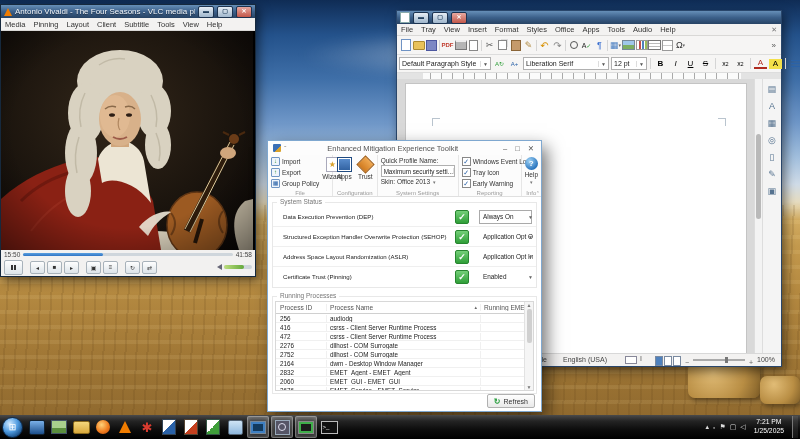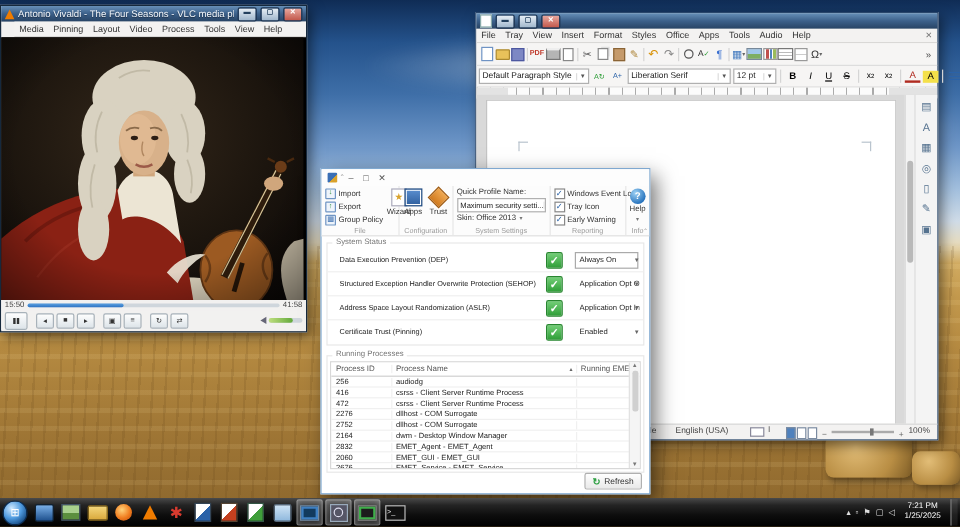--- a/index.html
+++ b/index.html
@@ -24,21 +24,21 @@
     background:linear-gradient(180deg,#668fb8,#3c608a 50%,#274364);color:#f2f6fb;font-size:8px;}
   .tb .t{flex:1;white-space:nowrap;overflow:hidden;text-shadow:0 1px 1px rgba(0,0,0,.5);}
   .wb{width:14px;height:10px;border:1px solid #1c3350;border-radius:2px;
     background:linear-gradient(#e7eef5,#9fb6cc);color:#23405e;font-size:6px;line-height:8px;
     text-align:center;font-weight:bold;}
   .wb.close{background:linear-gradient(#e8a9a0,#c2574a);color:#fff;}
   .menubar{display:flex;align-items:center;background:#f3f2f1;border-bottom:1px solid #d9d8d6;color:#333;}
   .mi{padding:0 4px;white-space:nowrap;}
   
   .vlc{left:0;top:4px;width:254px;height:271px;border:1px solid #16293d;}
-  .vlc .menubar{height:12px;font-size:7.5px;margin-left:11px;}
+  .vlc .menubar{height:12px;font-size:7.5px;}
   .video{position:relative;height:219px;background:#000;overflow:hidden;}
   .vtime{display:flex;align-items:center;height:9px;padding:0 3px;font-size:6.5px;color:#444;background:#f2f1f0;}
   .seek{flex:1;height:3px;margin:0 3px;background:#cfd6dc;border-radius:2px;position:relative;}
   .seekfill{height:3px;background:linear-gradient(#5aa0e0,#2f74c4);border-radius:2px;}
   .vctl{display:flex;align-items:center;height:16px;padding:0 3px;gap:2px;background:#f2f1f0;}
   .cbtn{min-width:13px;height:11px;border:1px solid #a8b2ba;border-radius:2px;
     background:linear-gradient(#fefefe,#dde4e9);font-size:6px;display:flex;align-items:center;
     justify-content:center;color:#333;gap:1px;}
   .pbar{width:2px;height:5px;background:#333;}
   .volt{width:28px;height:4px;background:#cfd6dc;border-radius:2px;position:relative;}
@@ -275,22 +275,22 @@
       <span style="width:0;height:0;border-left:4px solid transparent;border-right:4px solid transparent;border-bottom:8px solid #f07c00;flex:none;"></span>
       <span class="t">Antonio Vivaldi - The Four Seasons - VLC media player</span>
       <span class="wb">▬</span>
       <span class="wb">▢</span>
       <span class="wb close">✕</span>
     </div>
     <div class="menubar">
       <span class="mi">Media</span>
       <span class="mi">Pinning</span>
       <span class="mi">Layout</span>
-      <span class="mi">Video</span>
-      <span class="mi">Process</span>
+      <span class="mi">Client</span>
+      <span class="mi">Subtitle</span>
       <span class="mi">Tools</span>
       <span class="mi">View</span>
       <span class="mi">Help</span>
     </div>
     <div class="video">
       <svg viewBox="0 0 252 219" width="252" height="219" preserveAspectRatio="none">
         <defs>
           <radialGradient id="pbg" cx="45%" cy="38%" r="80%">
             <stop offset="0%" stop-color="#33271a"></stop>
               <stop offset="55%" stop-color="#1c150e"></stop>
@@ -373,20 +373,21 @@
             <span class="volf" style="display: block; width: 72%;"></span>
           </span>
       </span>
     </div>
   </div>
 
   <div class="win emet">
     <div class="etb">
       <span style="width:8px;height:8px;background:linear-gradient(135deg,#3a6fb5 60%,#d9a22c 60%);border-radius:1px;flex:none;"></span>
       <span style="margin-left:3px;color:#888;">ˆ</span>
+      <span style="flex:1;text-align:center;">Enhanced Mitigation Experience Toolkit</span>
       <span style="padding:0 4px;color:#555;">–</span>
       <span style="padding:0 4px;color:#555;">□</span>
       <span style="padding:0 2px 0 4px;color:#555;">✕</span>
     </div>
     <div class="ribbon">
       <div class="rgrp" style="width:58px;">
         <div style="display:flex;flex-direction:column;gap:1px;">
           <span class="fitem">
               <span class="sico">↓</span>
               <span>Import</span>

